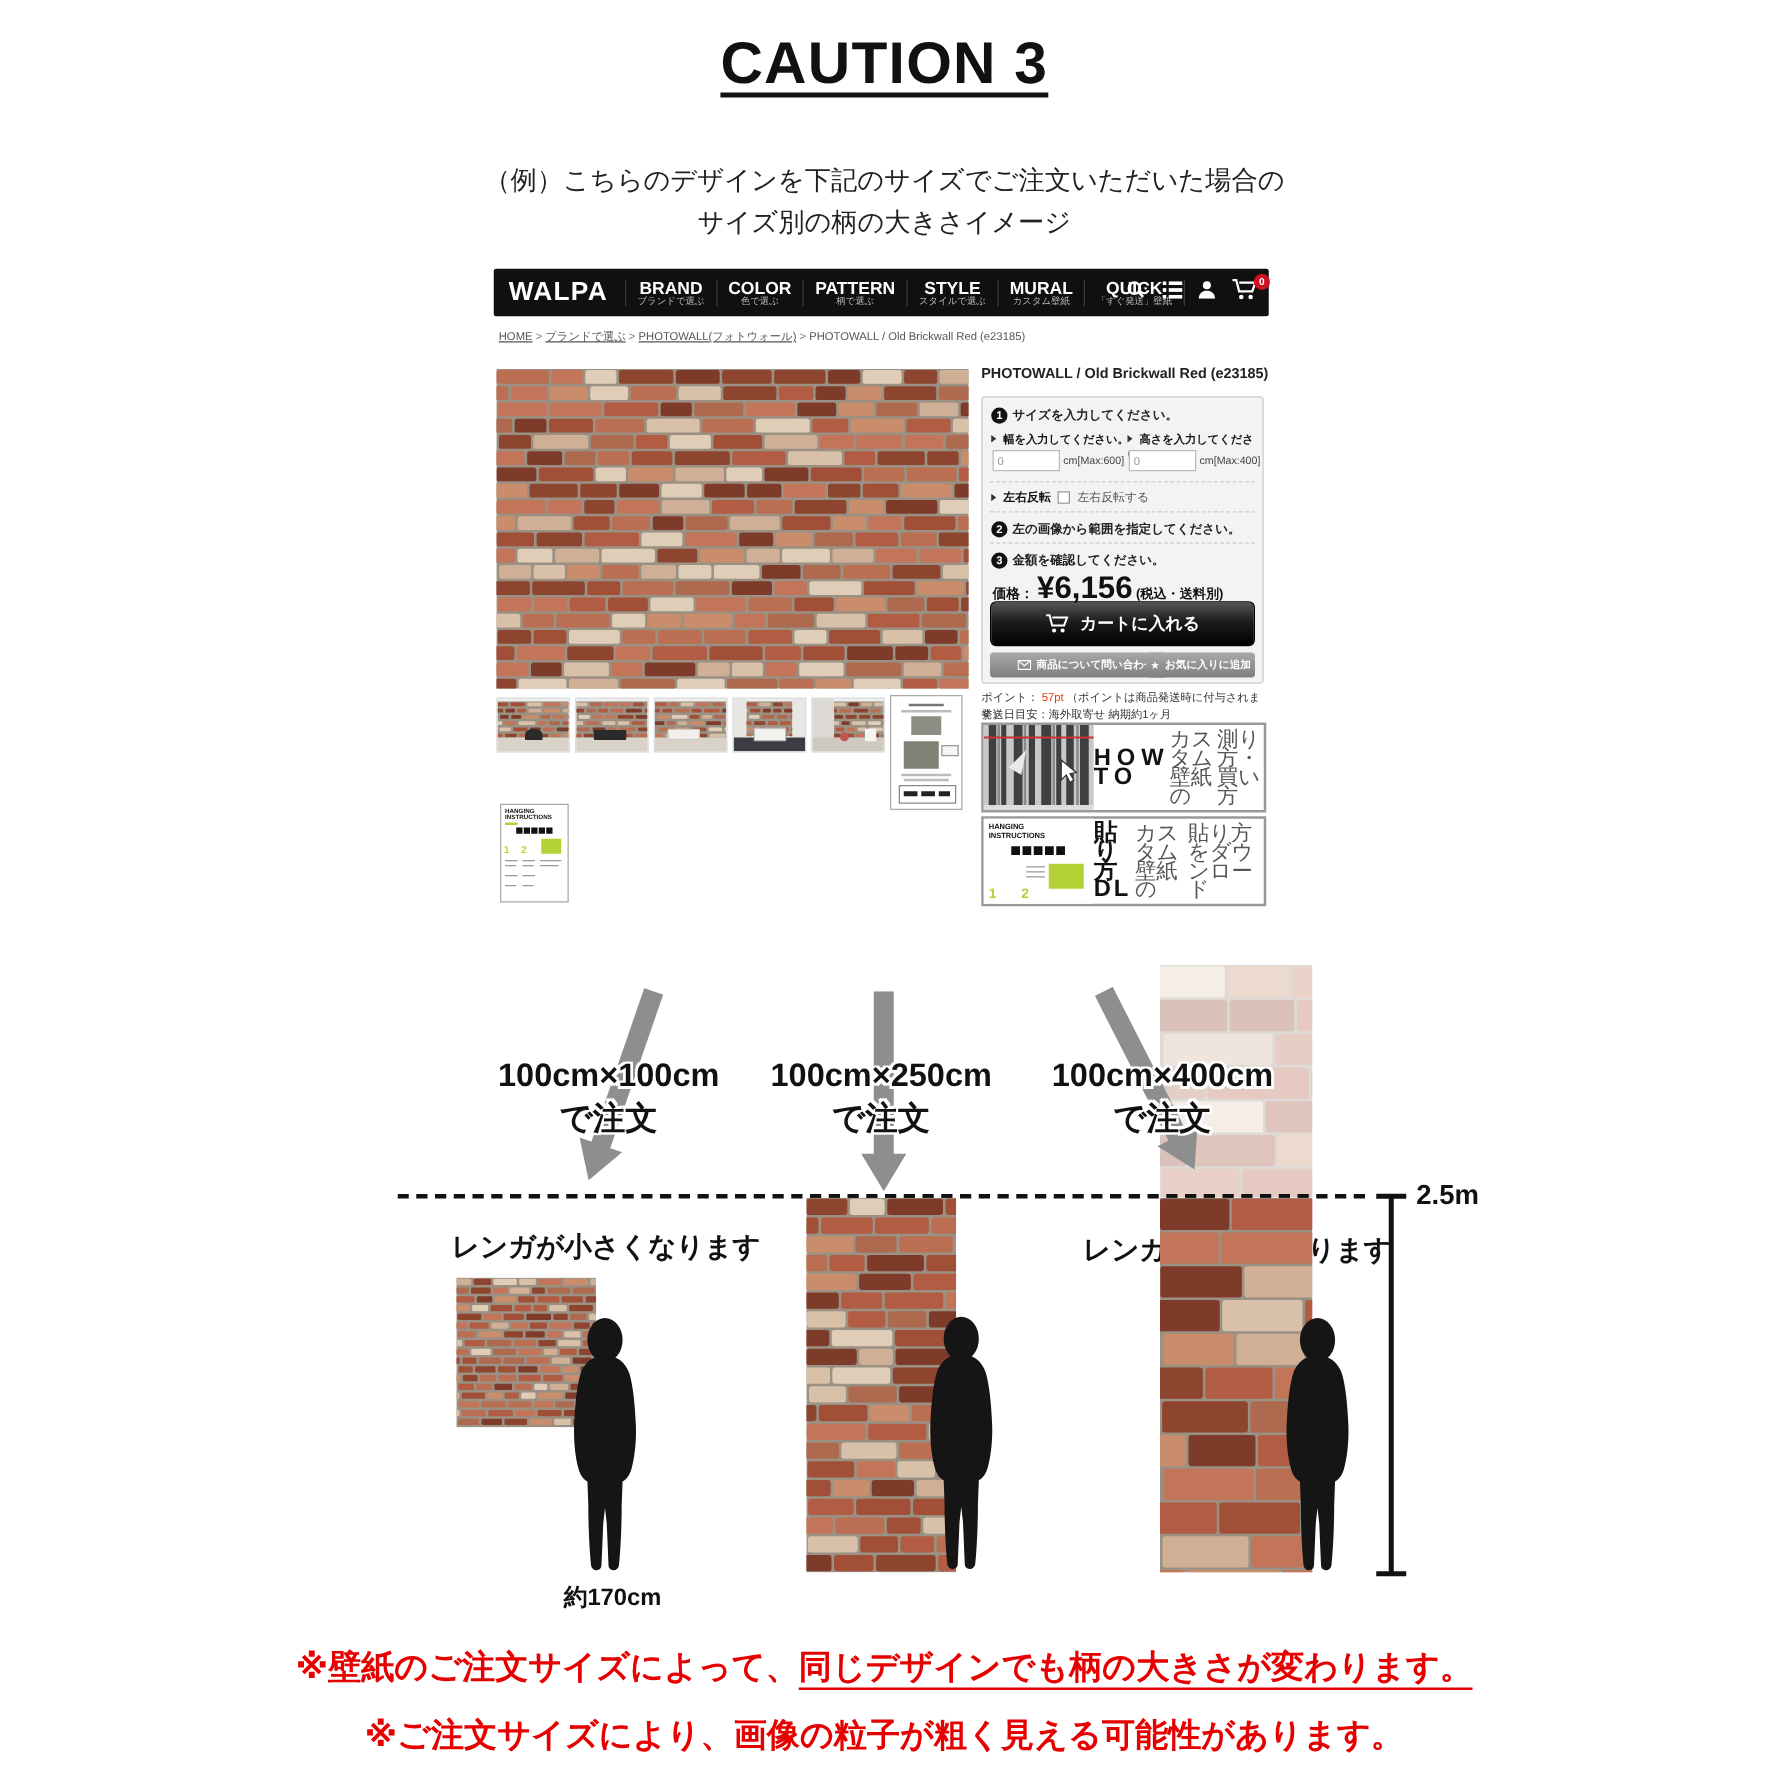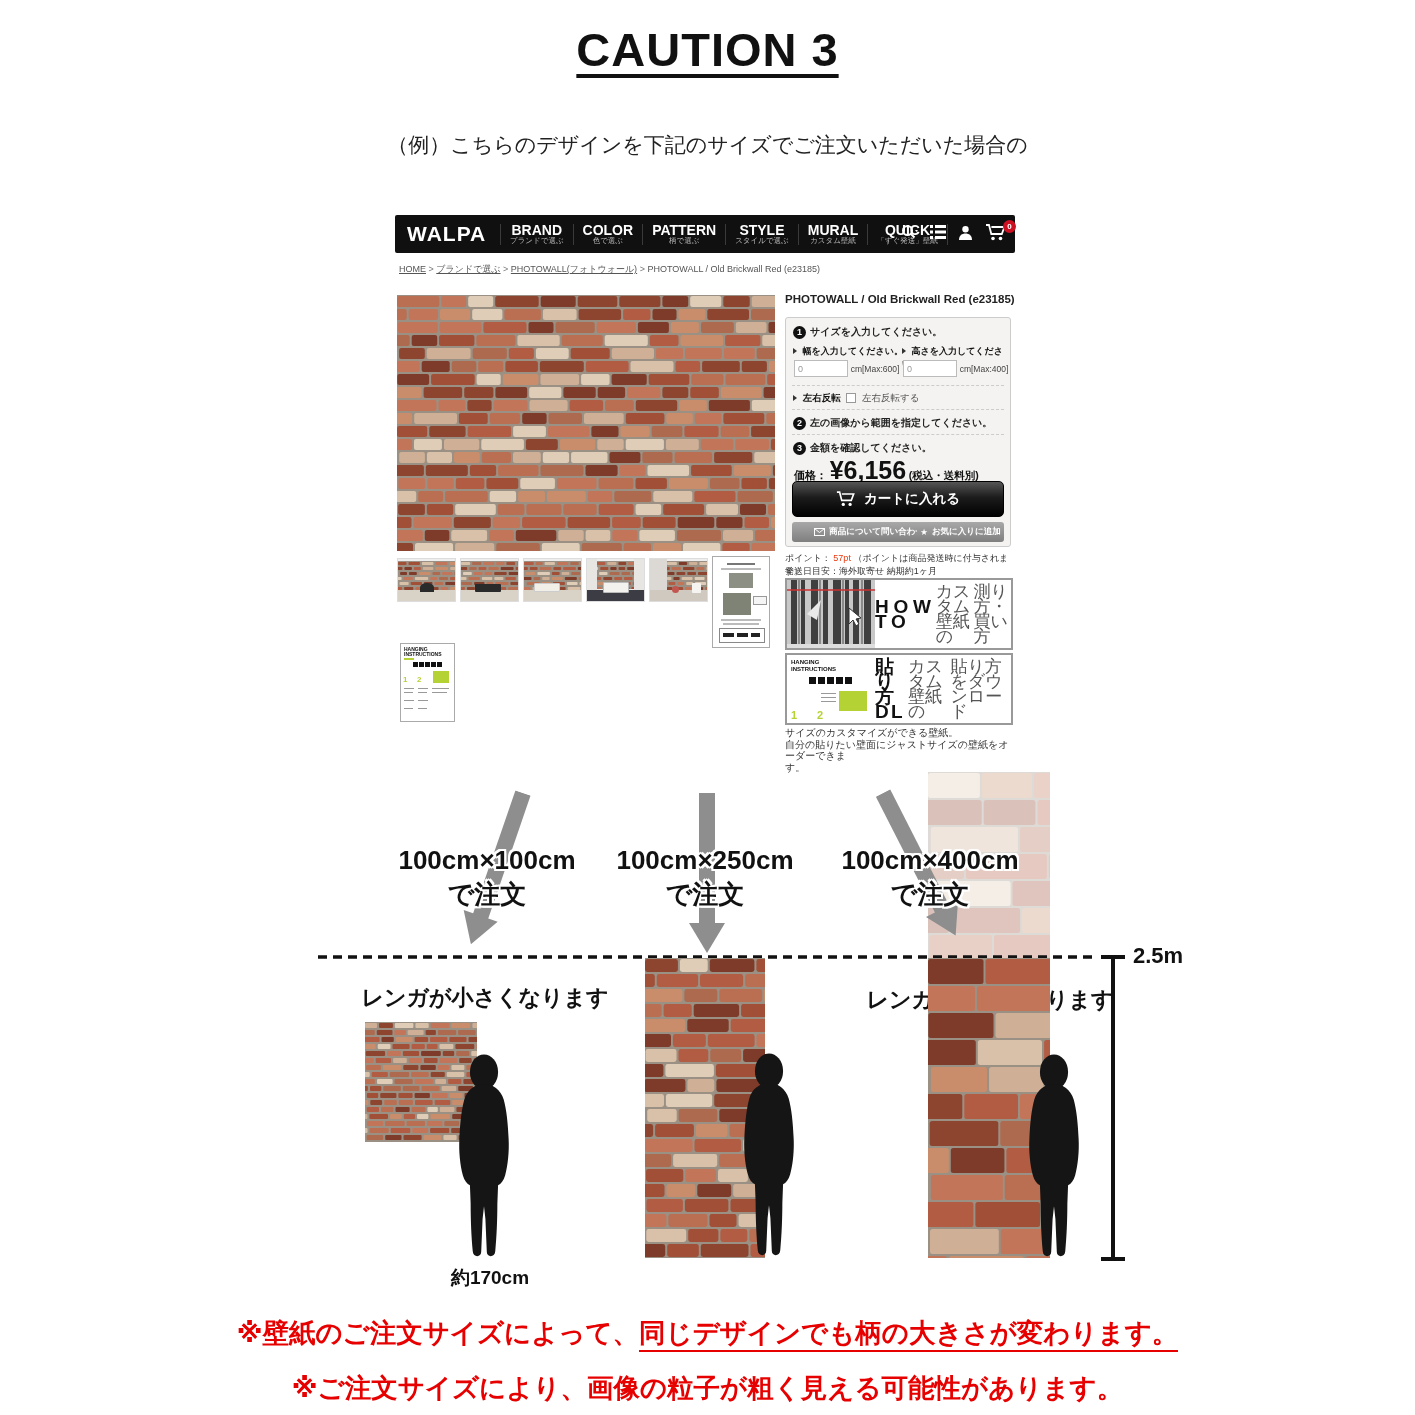--- a/index.html
+++ b/index.html
@@ -83,20 +83,21 @@
           C78 181 74 186 70 188 L69 214 C69 236 68 262 66 282 C65.5 291 54 291 54 283 L52 236 L50 218
           L48 236 L46 283 C46 291 34.5 291 34 282 C32 262 31 236 31 214 L30 188 C26 186 22 181 20 174
           C16 160 14 140 15 122 C16 100 18 80 22 66 C26 52 38 44 50 44 Z"></path>
       </symbol>
     </defs>
   </svg>
 
   <div class="abs main-title"><span>CAUTION 3</span></div>
   <div class="abs subtitle">
     <div>（例）こちらのデザインを下記のサイズでご注文いただいた場合の</div>
+    <div>サイズ別の柄の大きさイメージ</div>
   </div>
 
   <div class="abs shot">
 
     <div class="abs navbar">
       <div class="abs logo">WALPA</div>
       <div class="abs nav-items">
         <div class="nav-item">
           <span class="nav-en">BRAND</span>
           <span class="nav-jp">ブランドで選ぶ</span>
@@ -768,25 +769,20 @@
         <div style="position:absolute;left:4px;bottom:2px;font-size:11px;font-weight:bold;color:#b5d234;">1</div>
         <div style="position:absolute;left:30px;bottom:2px;font-size:11px;font-weight:bold;color:#b5d234;">2</div>
       </div>
       <div class="info-txt">
         <div class="info-title" style="letter-spacing:.12em;">貼り方DL</div>
         <div class="info-sub">カスタム壁紙の</div>
         <div class="info-sub">貼り方をダウンロード</div>
       </div>
     </div>
 
-    <div class="abs desc">
-      <div>サイズのカスタマイズができる壁紙。</div>
-      <div>自分の貼りたい壁面にジャストサイズの壁紙をオーダーできま</div>
-      <div>す。</div>
-    </div>
   </div>
 
   <svg class="abs" style="left:503px;top:793px;transform:rotate(19deg);transform-origin:20px 0;" width="40" height="162" viewBox="0 0 40 162">
     <rect x="12" y="0" width="16" height="132" fill="#8e8e8e"></rect>
     <polygon points="2,130 38,130 20,160" fill="#8e8e8e"></polygon>
   </svg>
   <svg class="abs" style="left:687px;top:793px;" width="40" height="162" viewBox="0 0 40 162">
     <rect x="12" y="0" width="16" height="132" fill="#8e8e8e"></rect>
     <polygon points="2,130 38,130 20,160" fill="#8e8e8e"></polygon>
   </svg>

